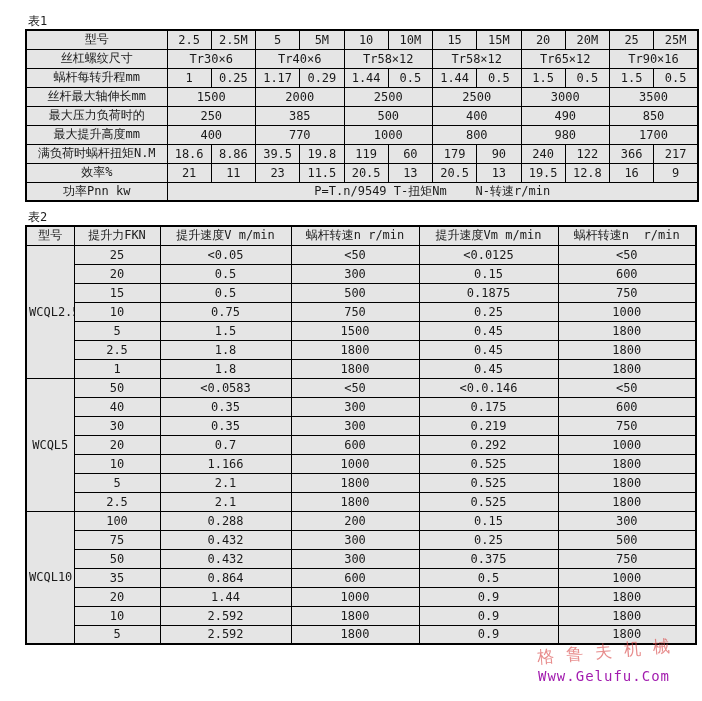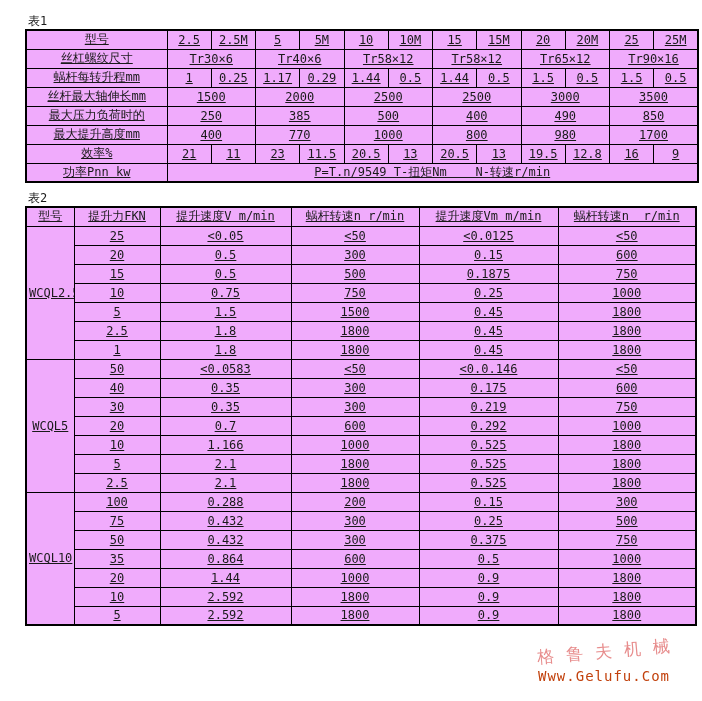--- a/index.html
+++ b/index.html
@@ -16,23 +16,22 @@
   .tbl-title {
     font-size: 12px;
     line-height: 15px;
     margin-left: 3px;
     white-space: pre;
   }
   .title2 { margin-top: 8px; }
   table {
     border-collapse: collapse;
     table-layout: fixed;
-    background: #f0abfc;
+    background: #e5e5e5;
     border: 2px solid #000;
-    text-decoration: underline;
   }
   #t1 { width: 672px; }
   #t2 { width: 670px; }
   td, th {
     border: 1px solid #000;
     text-align: center;
     vertical-align: middle;
     font-size: 12px;
     font-weight: normal;
     height: 19px;
@@ -54,21 +53,21 @@
     color: rgba(216, 70, 70, 0.62);
     font-size: 17px;
     letter-spacing: 12px;
     line-height: 18px;
     transform: rotate(-5deg);
     transform-origin: left bottom;
     font-family: "DejaVu Sans", sans-serif;
     white-space: nowrap;
   }
   .wm-url {
-    color: #c2410c;
+    color: #a21caf;
     font-size: 14px;
     letter-spacing: 1px;
     line-height: 16px;
     margin-top: 2px;
     white-space: nowrap;
   }
 </style>
 </head>
 <body>
 
@@ -140,20 +139,35 @@
           <td colspan="2">850</td>
         </tr>
         <tr>
           <td>最大提升高度mm</td>
           <td colspan="2">400</td>
           <td colspan="2">770</td>
           <td colspan="2">1000</td>
           <td colspan="2">800</td>
           <td colspan="2">980</td>
           <td colspan="2">1700</td>
+        </tr>
+        <tr>
+          <td>满负荷时蜗杆扭矩N.M</td>
+          <td colspan="1">18.6</td>
+          <td colspan="1">8.86</td>
+          <td colspan="1">39.5</td>
+          <td colspan="1">19.8</td>
+          <td colspan="1">119</td>
+          <td colspan="1">60</td>
+          <td colspan="1">179</td>
+          <td colspan="1">90</td>
+          <td colspan="1">240</td>
+          <td colspan="1">122</td>
+          <td colspan="1">366</td>
+          <td colspan="1">217</td>
         </tr>
         <tr>
           <td>效率%</td>
           <td colspan="1">21</td>
           <td colspan="1">11</td>
           <td colspan="1">23</td>
           <td colspan="1">11.5</td>
           <td colspan="1">20.5</td>
           <td colspan="1">13</td>
           <td colspan="1">20.5</td>

